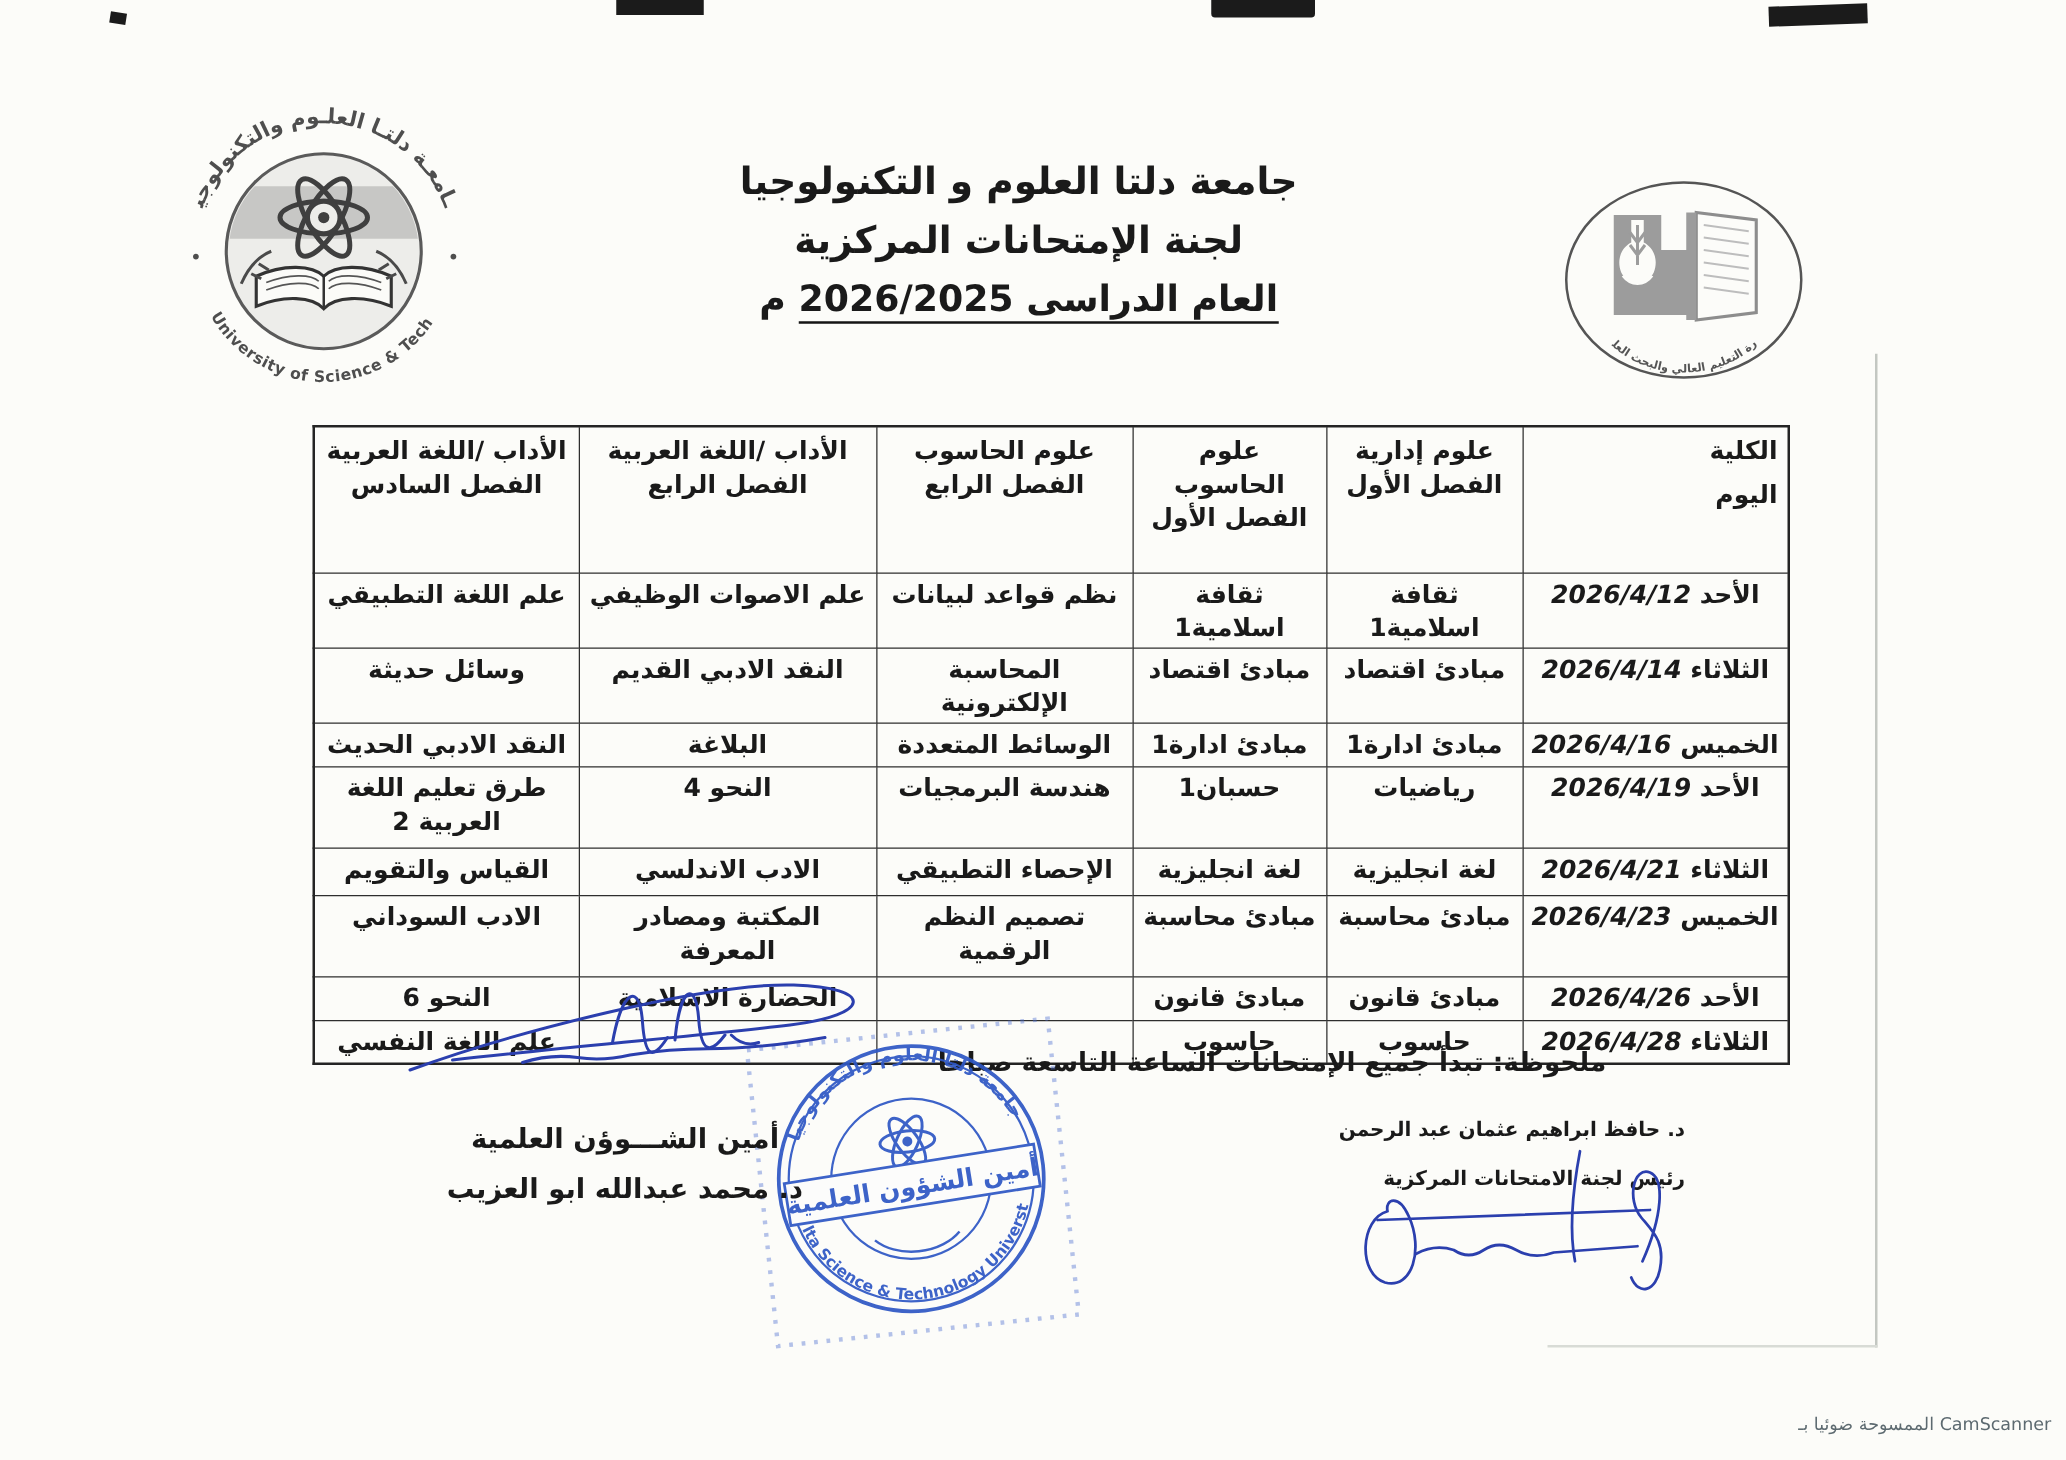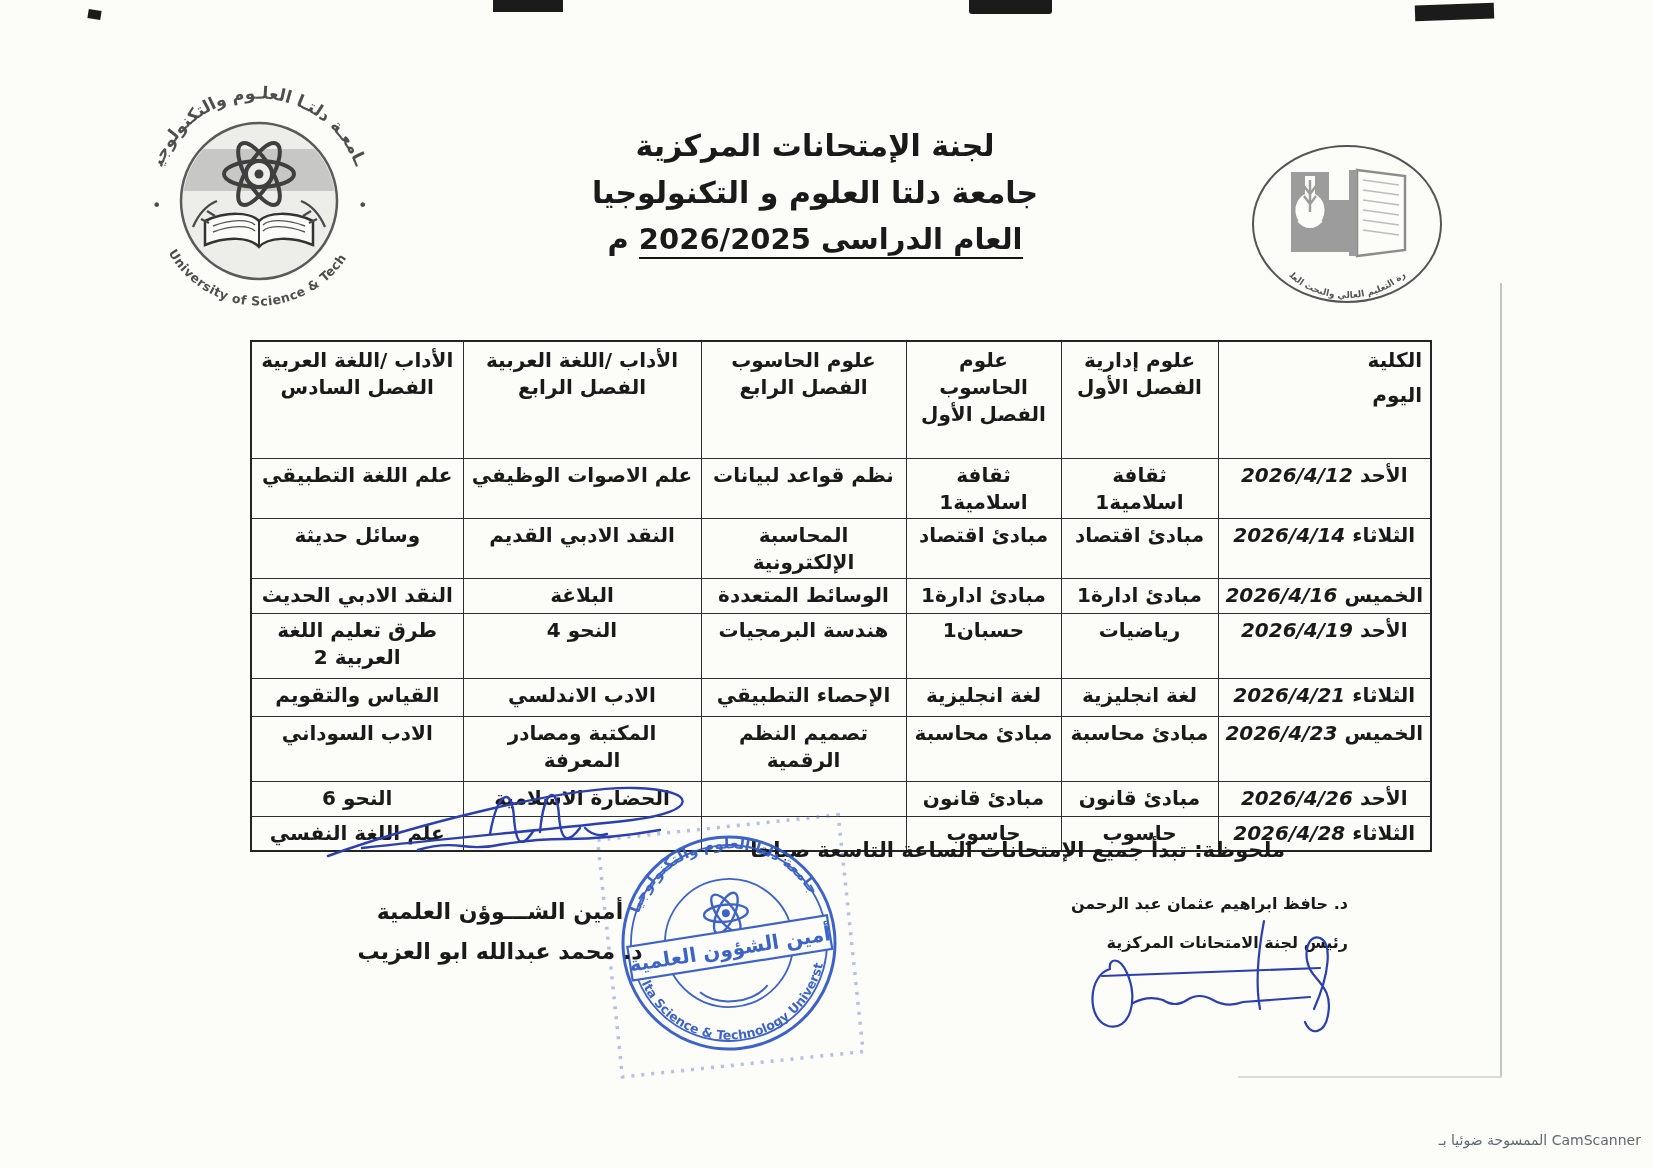--- a/index.html
+++ b/index.html
@@ -105,22 +105,22 @@
       <textPath href="#uniTopArc" startOffset="50%" text-anchor="middle">جـامعـة دلتـا العلـوم والتكنولوجيـا</textPath>
     </text>
     <text font-size="12.5" font-weight="bold" fill="#4e4e4e" letter-spacing="0.5">
       <textPath href="#uniBotArc" startOffset="50%" text-anchor="middle">Delta University of Science &amp; Technology</textPath>
     </text>
     <text x="-107" y="10" font-size="16" fill="#4e4e4e">•</text>
     <text x="99" y="10" font-size="16" fill="#4e4e4e">•</text>
   </svg>
 
   <div class="title-block">
+    <div class="title-line">جامعة دلتا العلوم و التكنولوجيا</div>
     <div class="title-line">لجنة الإمتحانات المركزية</div>
-    <div class="title-line">جامعة دلتا العلوم و التكنولوجيا</div>
     <div class="year-line">
       <span class="year-underline">العام الدراسى 2026/2025</span>
       <span>م</span>
     </div>
   </div>
 
   <svg class="ministry-seal" width="200" height="172" viewBox="-100 -86 200 172">
     <defs>
         <path id="minBotArc" d="M -58 52 A 76 62 0 0 0 58 52"></path>
       </defs>

